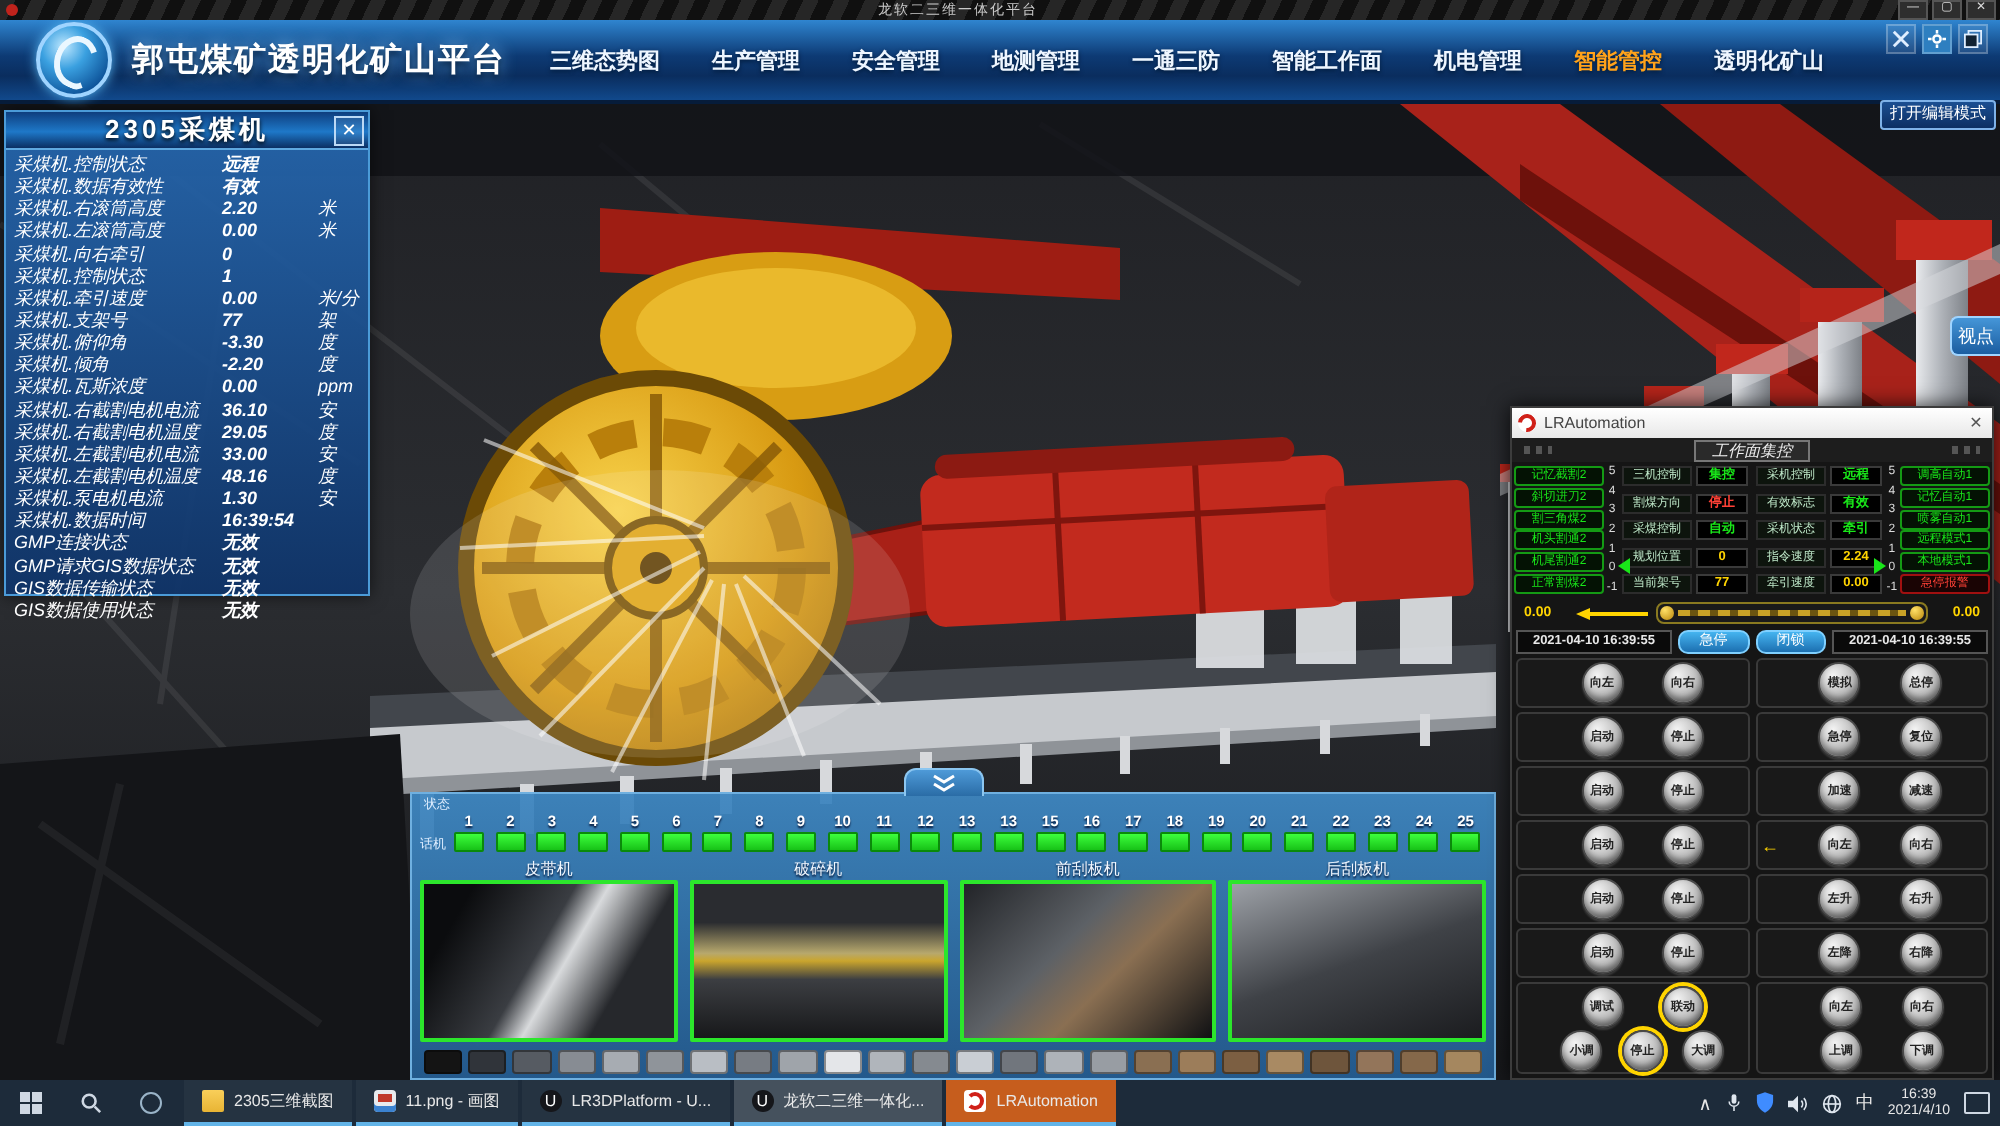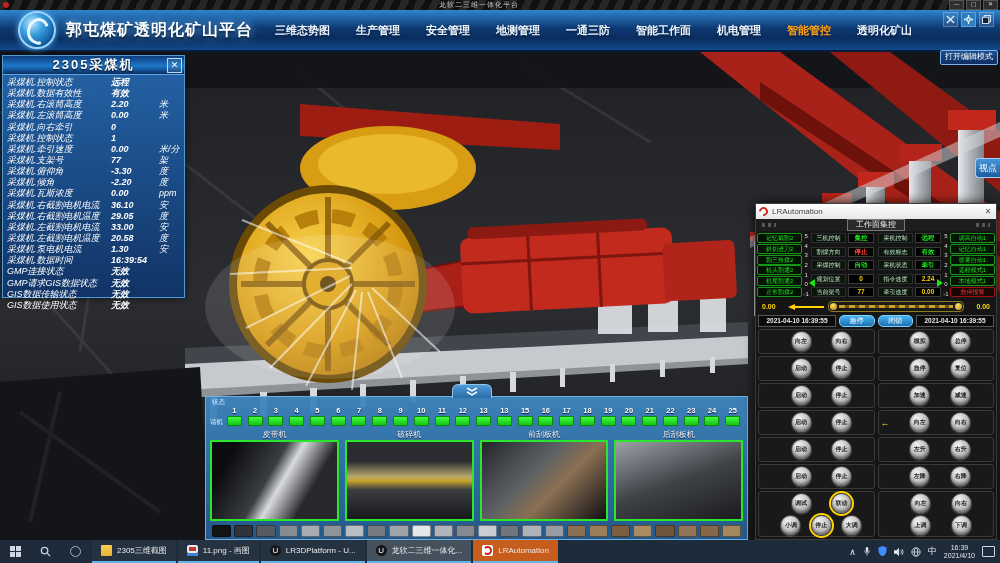--- a/index.html
+++ b/index.html
@@ -56,21 +56,21 @@
   .lp-unit{flex:1;}
   
   .ctrl-win{position:absolute;left:755px;top:203px;width:242px;height:337px;z-index:35;
     background:#151515;border:1px solid #3c3c3c;box-sizing:border-box;box-shadow:0 0 10px rgba(0,0,0,.8);}
   .cw-titlebar{height:15px;background:linear-gradient(180deg,#ffffff,#e8e8e8);display:flex;align-items:center;}
   .cw-logo{width:9px;height:9px;border-radius:50%;background:#fff;border:2px solid #d02018;
     border-left-color:transparent;margin-left:3px;transform:rotate(-40deg);box-sizing:border-box;}
   .cw-title{font-size:8px;color:#444;margin-left:4px;flex:1;}
   .cw-close{width:12px;height:11px;color:#555;font-size:8px;text-align:center;line-height:11px;
     margin-right:2px;cursor:pointer;}
-  .cw-header{height:12px;background:#1d1d1d;display:flex;justify-content:center;position:relative;}
+  .cw-header{height:12px;background:#1d1d1d;display:flex;align-items:center;justify-content:center;position:relative;font-style:italic;}
   .cw-header::before,.cw-header::after{content:"";position:absolute;top:4px;width:14px;height:4px;
     background:repeating-linear-gradient(90deg,#555 0 3px,transparent 3px 6px);}
   .cw-header::before{left:6px;} .cw-header::after{right:6px;}
   .cw-panel-title{border:1px solid #777;background:#2a2a2a;color:#eee;font-size:8px;line-height:9px;
     padding:0 8px;}
   .ctrl-zone{display:flex;height:64px;padding:2px 1px;position:relative;}
   .gb-col{width:52px;display:flex;flex-direction:column;justify-content:space-between;}
   .gbtn{height:8px;border:1px solid #149a14;background:#041204;color:#19e619;font-size:6px;
     line-height:8px;text-align:center;border-radius:2px;cursor:pointer;overflow:hidden;}
   .gbtn.alarm{border-color:#a01010;color:#ff4136;background:#1a0404;}
@@ -441,21 +441,21 @@
       </div>
 
       <div class="lp-row">
         <span class="lp-label">采煤机.左截割电机电流</span>
         <span class="lp-value">33.00</span>
         <span class="lp-unit">安</span>
       </div>
 
       <div class="lp-row">
         <span class="lp-label">采煤机.左截割电机温度</span>
-        <span class="lp-value">20.58</span>
+        <span class="lp-value">48.16</span>
         <span class="lp-unit">度</span>
       </div>
 
       <div class="lp-row">
         <span class="lp-label">采煤机.泵电机电流</span>
         <span class="lp-value">1.30</span>
         <span class="lp-unit">安</span>
       </div>
 
       <div class="lp-row">

